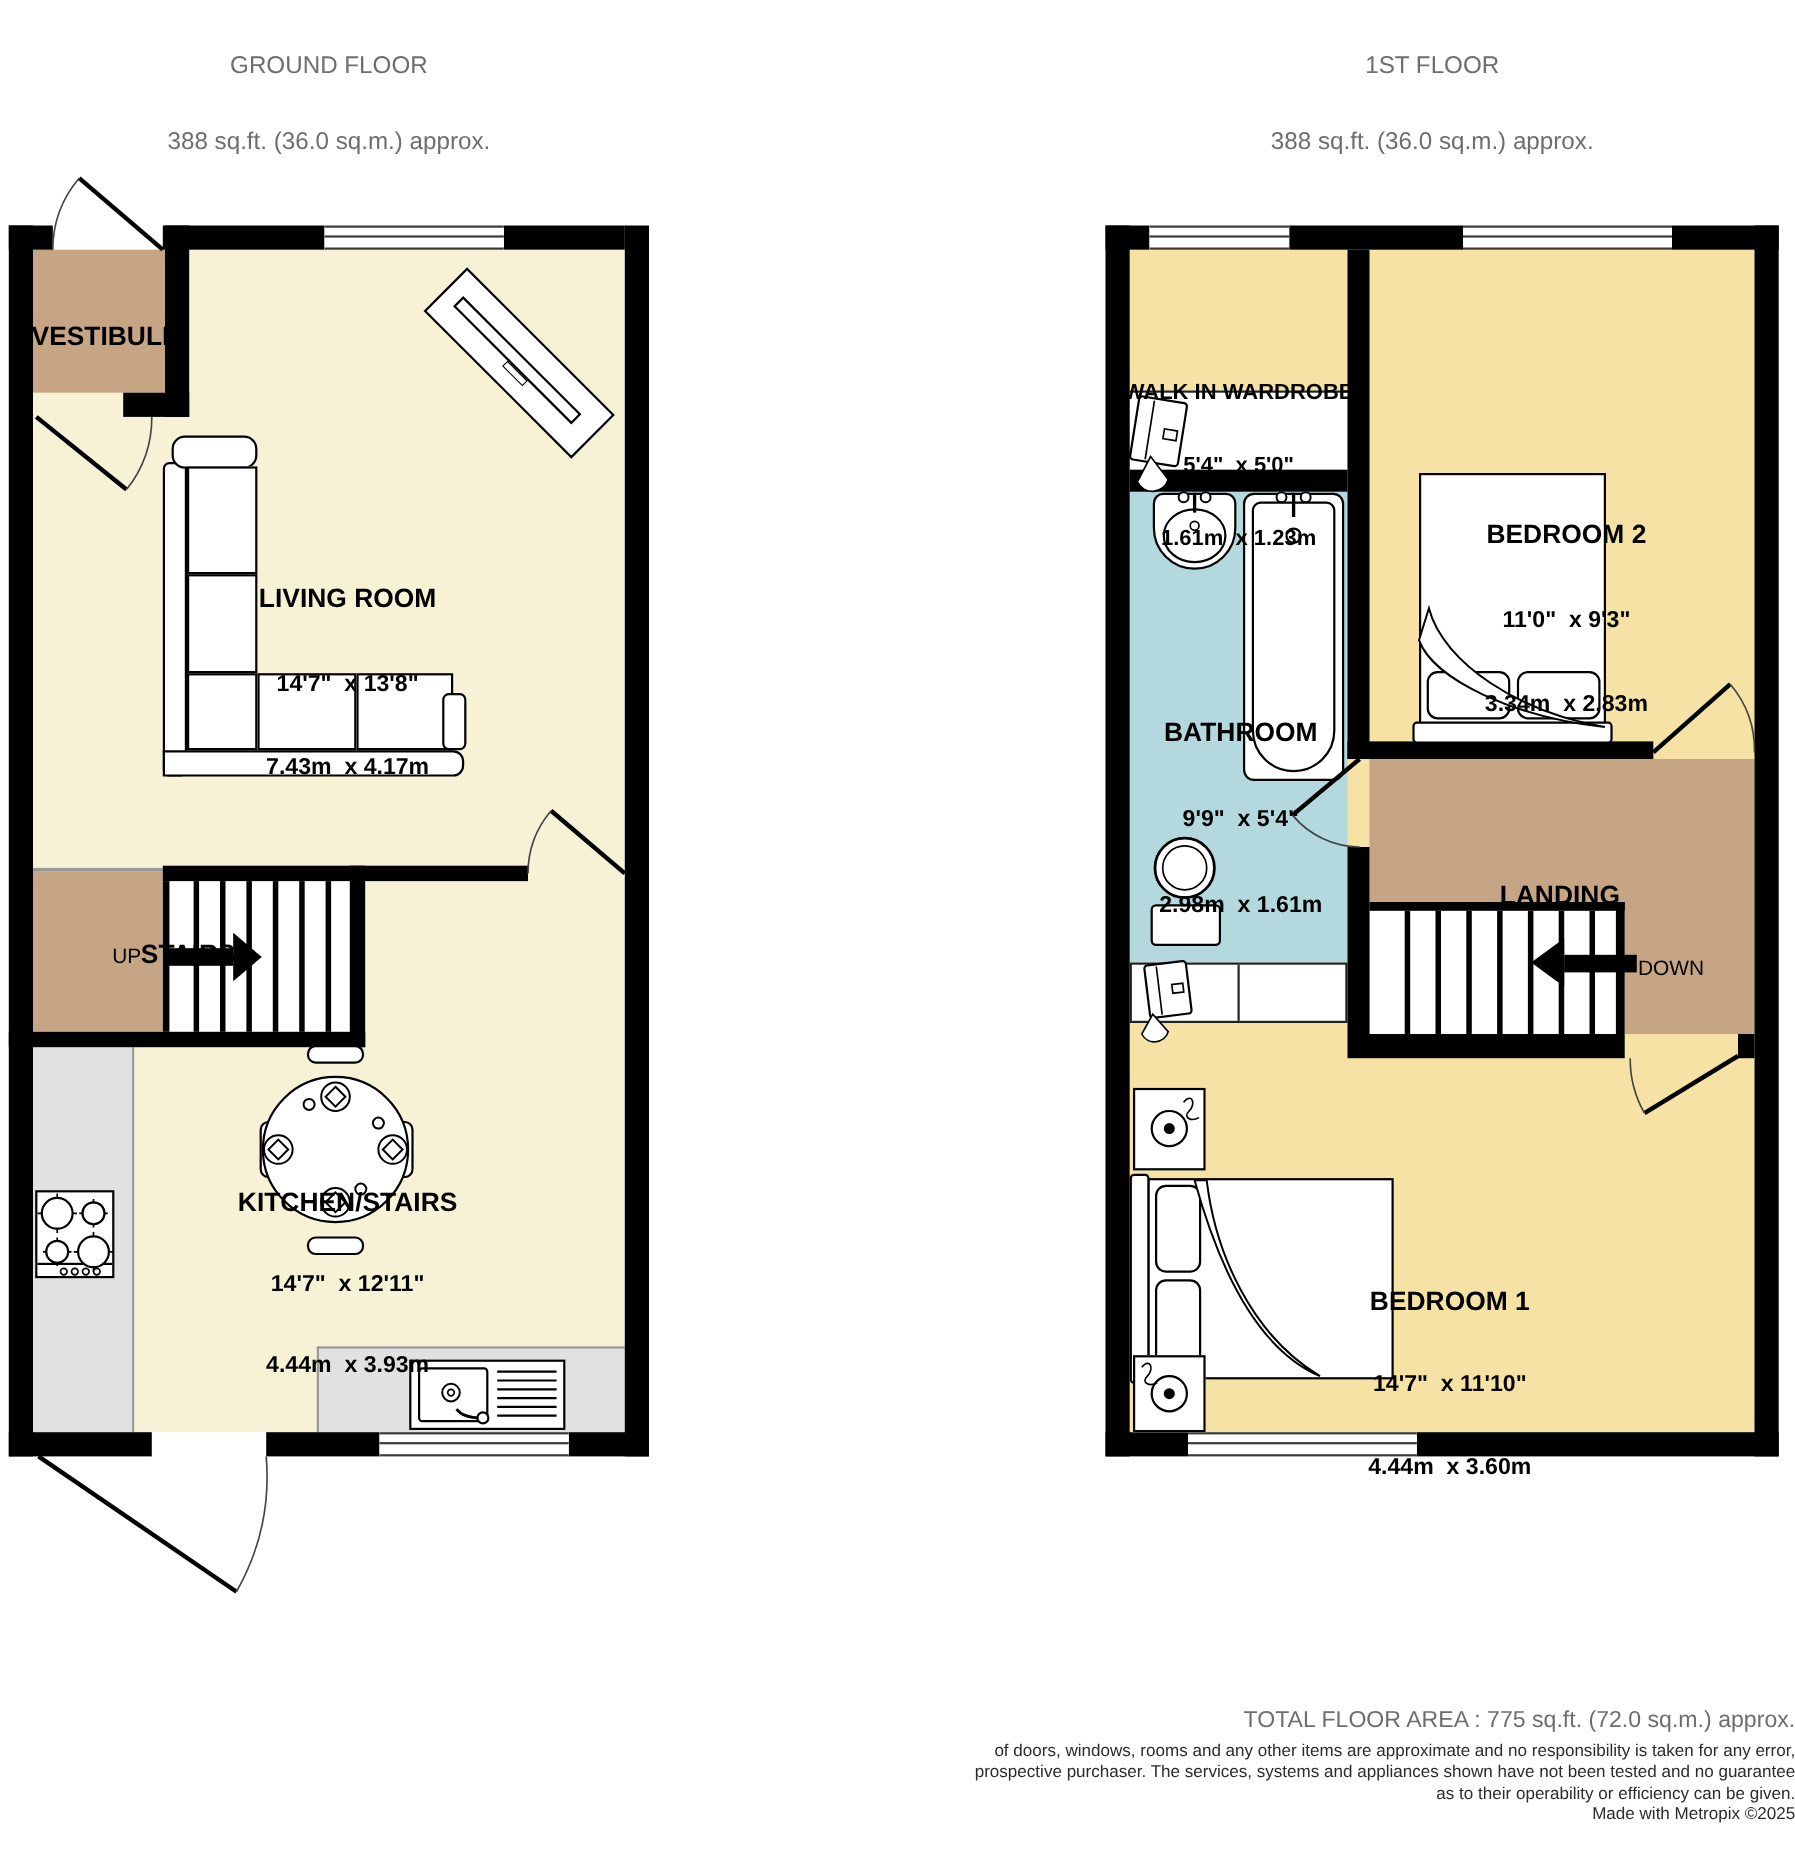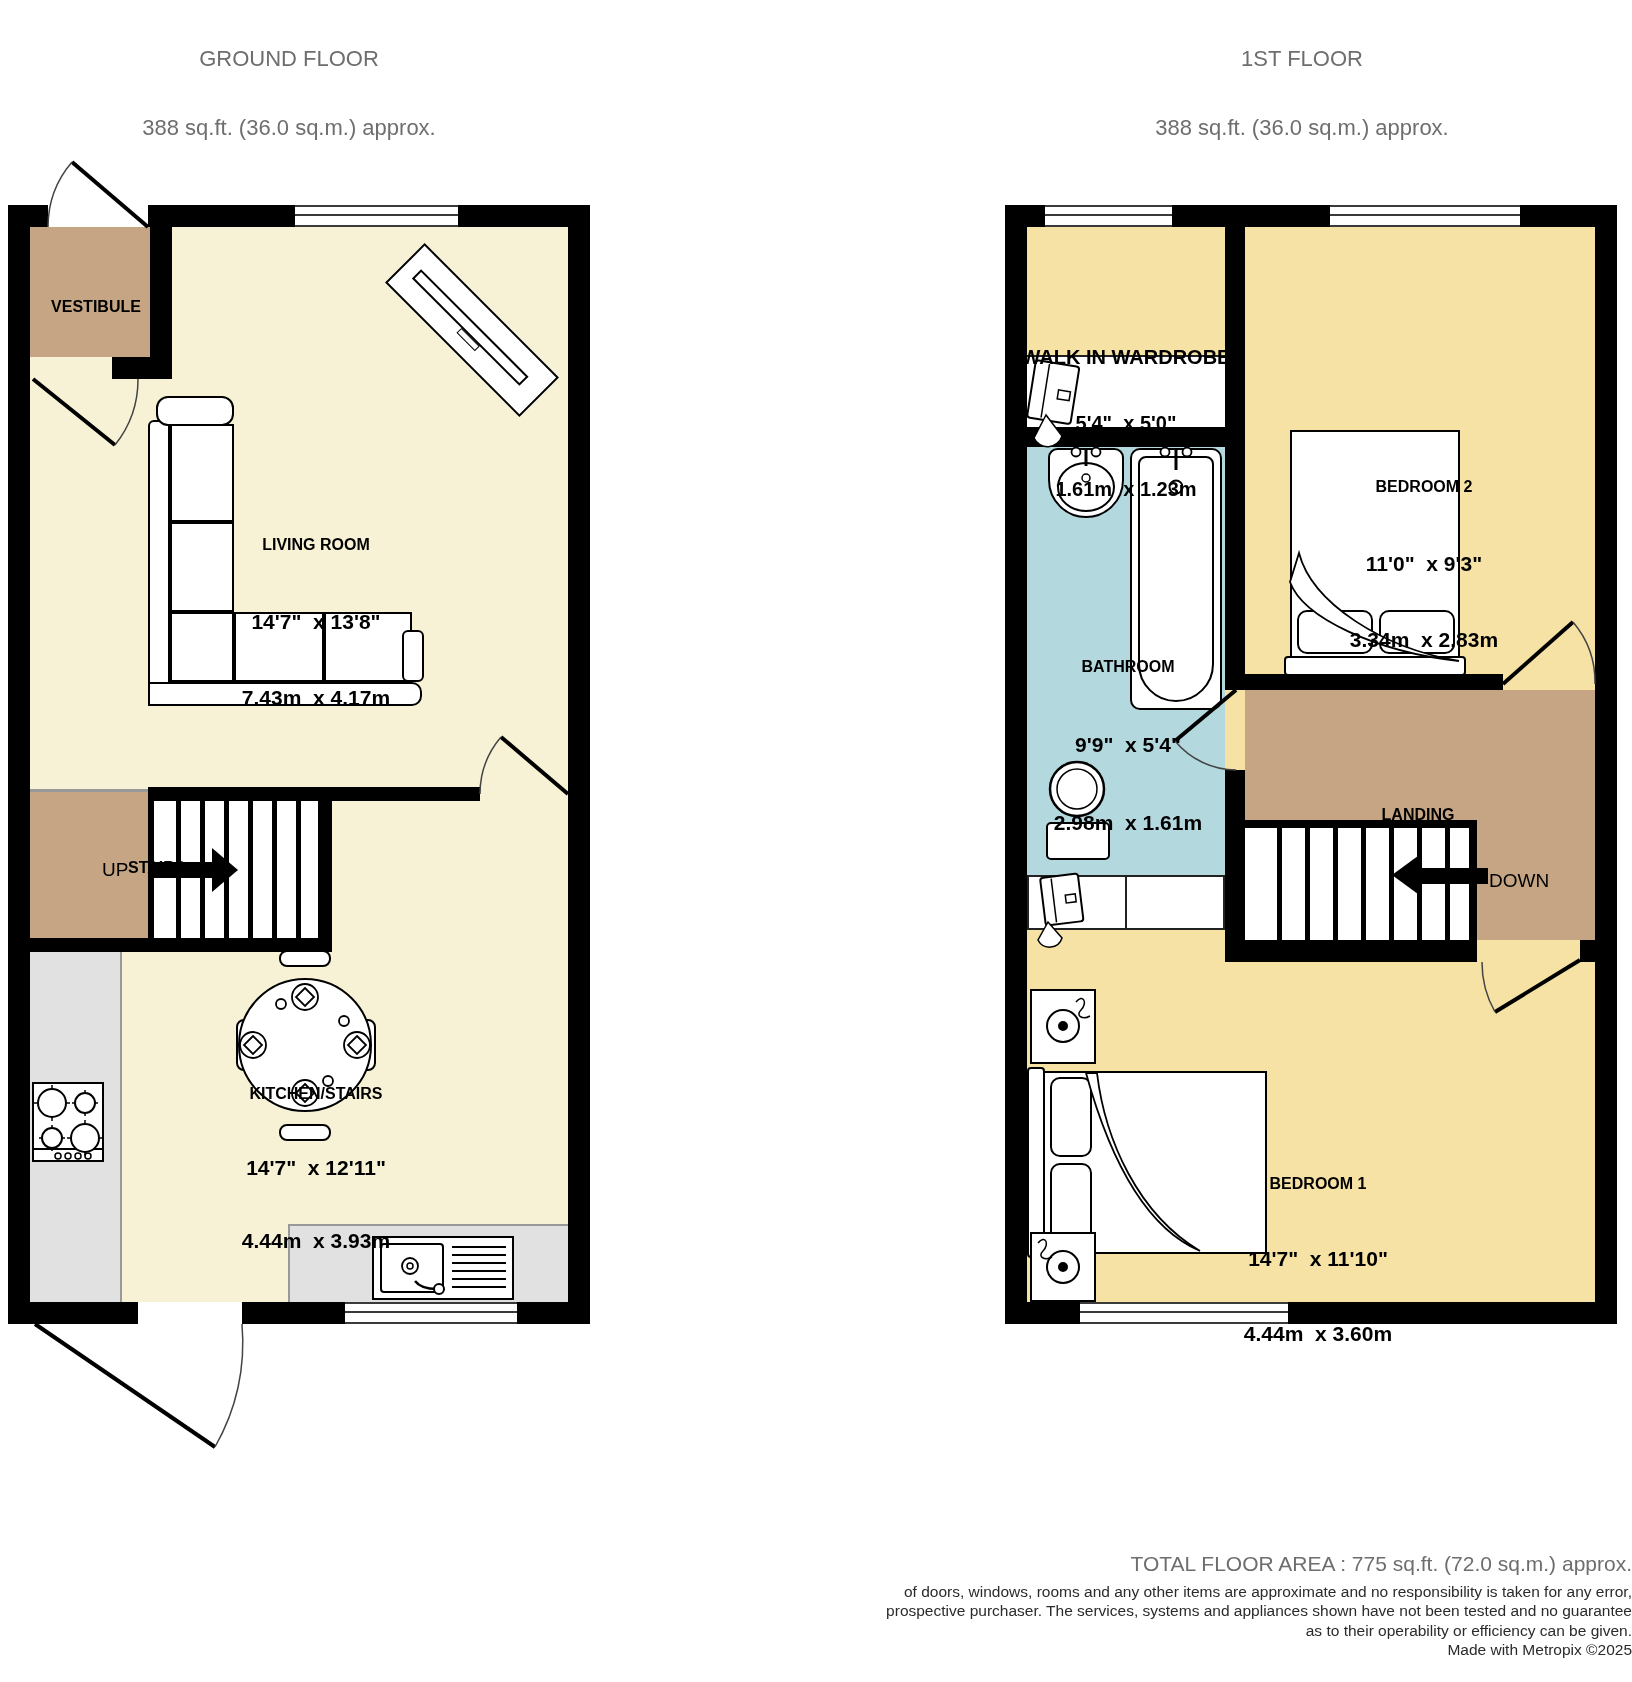--- a/index.html
+++ b/index.html
@@ -9,21 +9,21 @@
   .fill2{position:absolute;z-index:2}
   .wall{position:absolute;background:#000;z-index:5}
   .win{position:absolute;background:#fff;border-top:2px solid #3a3a3a;border-bottom:2px solid #3a3a3a;box-sizing:border-box;z-index:6}
   .win::after{content:"";position:absolute;left:0;right:0;top:40%;height:2px;background:#3a3a3a}
   .treads{position:absolute;background:#fff;z-index:4;box-sizing:border-box}
   .tl{position:absolute;background:#000;z-index:4}
   .furn{position:absolute;background:#fff;border:2px solid #000;box-sizing:border-box;z-index:10}
   .arrow{position:absolute;z-index:12}
   .lbl{position:absolute;z-index:50;text-align:center;transform:translateX(-50%);
        color:#000;font-weight:bold;white-space:pre;line-height:25px}
-  .nm{font-size:16px}
+  .nm{font-size:24px}
   .dm{font-size:21px}
   .sm{font-size:20px;line-height:22px}
   .plain{font-weight:normal;font-size:19px}
   .title{position:absolute;z-index:50;transform:translateX(-50%);text-align:center;
          color:#6e6e6e;font-size:22px;line-height:23px;white-space:pre}
   #linework{position:absolute;left:0;top:0;z-index:40;pointer-events:none}
   .leaf{stroke:#000;stroke-width:4;fill:none}
   .arc{stroke:#444;stroke-width:1.5;fill:none}
   .footer{position:absolute;left:0;right:0;text-align:right;z-index:50}
   .total{font-size:21px;color:#6e6e6e}
@@ -90,21 +90,21 @@
 
     <div class="furn" style="left:372px;top:1236px;width:142px;height:64px"></div>
     <div class="furn" style="left:380px;top:1243px;width:64px;height:50px;border-radius:4px"></div>
 
     <div class="furn" style="left:279px;top:950px;width:52px;height:17px;border-radius:8px"></div>
     <div class="furn" style="left:279px;top:1124px;width:52px;height:17px;border-radius:8px"></div>
     <div class="furn" style="left:236px;top:1019px;width:17px;height:52px;border-radius:8px"></div>
     <div class="furn" style="left:359px;top:1019px;width:17px;height:52px;border-radius:8px"></div>
     <div class="furn" style="left:238px;top:978px;width:134px;height:134px;border-radius:50%;border-width:2.5px"></div>
 
-    <div class="title" style="left:289px;top:1px">
+    <div class="title" style="left:299px;top:1px">
       <div>GROUND FLOOR</div>
       <div>388 sq.ft. (36.0 sq.m.) approx.</div>
     </div>
     <div class="lbl nm" style="left:96px;top:294px">VESTIBULE</div>
     <div class="lbl" style="left:316px;top:481px;line-height:25.5px">
       <div class="nm">LIVING ROOM</div>
       <div class="dm">14'7"  x 13'8"</div>
       <div class="dm">7.43m  x 4.17m</div>
     </div>
     <div class="lbl" style="left:316px;top:1033px;line-height:24.5px">

